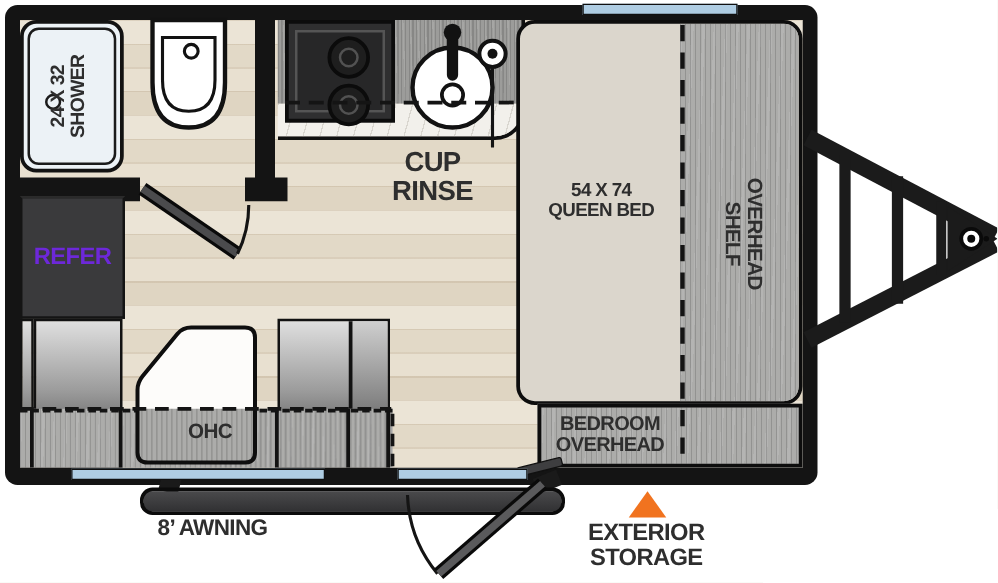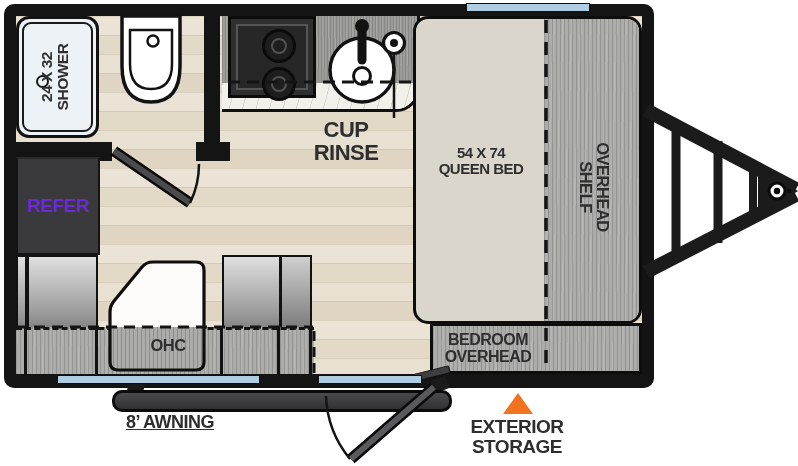--- a/index.html
+++ b/index.html
@@ -182,21 +182,21 @@
   <div class="lbl" style="left:96px;top:337px;width:110px;font-size:16.5px;margin-left:17px;">OHC</div>
 
   <div class="abs window" style="left:466px;top:3px;width:124px;height:9px;"></div>
   <div class="abs window" style="left:57px;top:375px;width:203px;height:9px;"></div>
   <div class="abs window" style="left:318px;top:375px;width:104px;height:9px;"></div>
 
   <div class="arm" style="left:128px;top:381px;width:16px;height:13px;transform:rotate(15deg);"></div>
   <div class="arm" style="left:428px;top:379px;width:20px;height:13px;transform:rotate(-22deg);"></div>
   <div class="abs ajar"></div>
   <div class="abs awning"></div>
-  <div class="lbl" style="left:95px;top:413px;width:150px;font-size:18px;text-decoration:underline;">8’ AWNING</div>
+  <div class="lbl" style="left:95px;top:413px;width:150px;font-size:18px;">8’ AWNING</div>
 
   <div class="abs tri"></div>
   <div class="lbl" style="left:447px;top:417px;width:140px;font-size:19px;">EXTERIOR
 STORAGE</div>
 
   <svg id="overlay" class="abs" width="798" height="466" viewBox="0 0 798 466">
 
     <path d="M228,82 H414" stroke="#141414" stroke-width="3" stroke-dasharray="12 7" fill="none"></path>
 
     <path d="M546,20 V321" stroke="#141414" stroke-width="3.5" stroke-dasharray="13 9" fill="none"></path>

